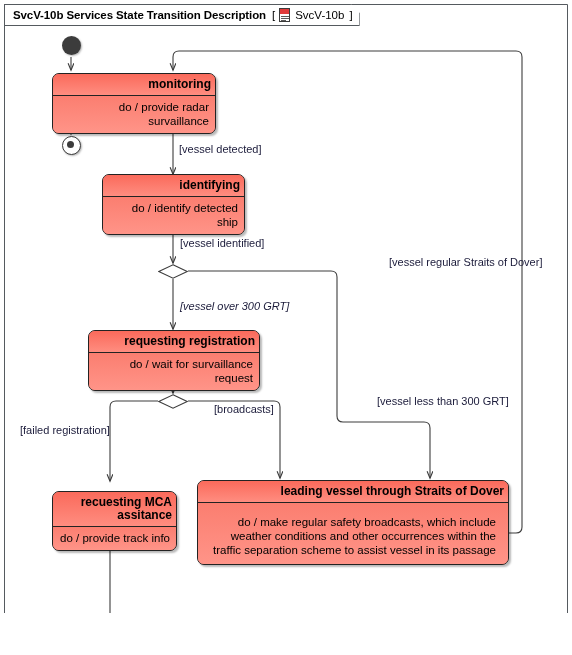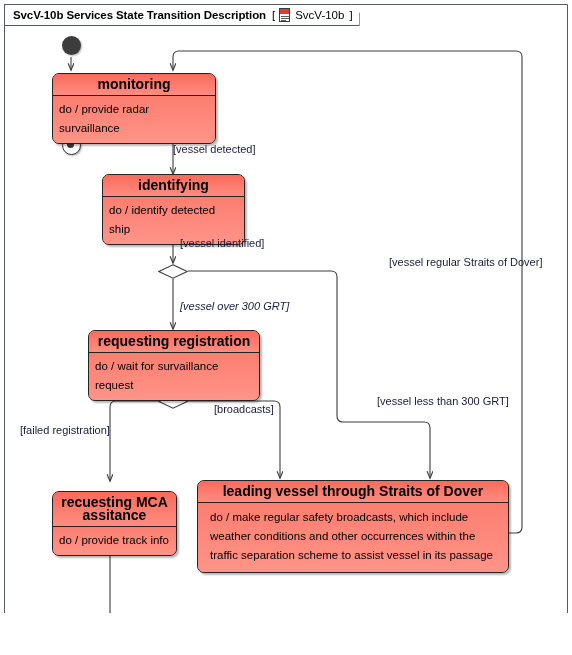--- a/index.html
+++ b/index.html
@@ -98,36 +98,36 @@
   .state {
     position: absolute;
     box-sizing: border-box;
     border: 1px solid #232323;
     border-radius: 7px;
     background: #fb7a6c;
     box-shadow: 2px 2px 2px rgba(0,0,0,0.28);
     overflow: hidden;
   }
   .state-name {
-    font-size: 14px;
+    font-size: 12px;
     font-weight: bold;
     color: #000000;
-    text-align: center;
+    text-align: right;
     padding: 4px 4px 4px 4px;
     background: linear-gradient(to bottom, #fa6a5b 0%, #ff8d80 100%);
     border-bottom: 1px solid #232323;
     line-height: 13px;
   }
   .state-body {
     font-size: 11.5px;
     color: #000000;
-    text-align: left;
+    text-align: right;
     padding: 4px 6px 5px 6px;
     background: linear-gradient(to bottom, #fb7e70 0%, #ff9488 100%);
-    line-height: 19px;
+    line-height: 14px;
   }
 
   
   .initial-node {
     position: absolute;
     width: 19px; height: 19px;
     border-radius: 50%;
     background: #3c3c3c;
     box-shadow: 1px 1px 2px rgba(0,0,0,0.3);
   }
@@ -274,24 +274,24 @@
     <div class="state-body">do / wait for survaillance request</div>
   </div>
 
   <div class="state" style="left:52px; top:483px; width:125px;margin-top:8px;">
     <div class="state-name">recuesting MCA assitance</div>
     <div class="state-body">do / provide track info</div>
   </div>
 
   <div class="state" style="left:197px; top:480px; width:312px;">
     <div class="state-name">leading vessel through Straits of Dover</div>
-    <div class="state-body" style="padding:5px 12px 7px 12px;">do / make regular safety broadcasts, which include weather conditions and other occurrences within the traffic separation scheme to assist vessel in its passage</div>
-  </div>
-
-  <div class="guard" style="left:173px; top:143px;text-align:right;">[vessel detected]</div>
+    <div class="state-body" style="padding:12px 12px 7px 12px;">do / make regular safety broadcasts, which include weather conditions and other occurrences within the traffic separation scheme to assist vessel in its passage</div>
+  </div>
+
+  <div class="guard" style="left:179px; top:143px;text-align:right;">[vessel detected]</div>
 
   <div class="guard" style="left:180px; top:237px;">[vessel identified]</div>
 
   <div class="guard" style="left:180px; top:300px;font-style:italic;">[vessel over 300 GRT]</div>
 
   <div class="guard" style="left:389px; top:256px;">[vessel regular Straits of Dover]</div>
 
   <div class="guard" style="left:341px; top:395px;padding-left:36px;">[vessel less than 300 GRT]</div>
 
   <div class="guard" style="left:214px; top:403px;">[broadcasts]</div>

